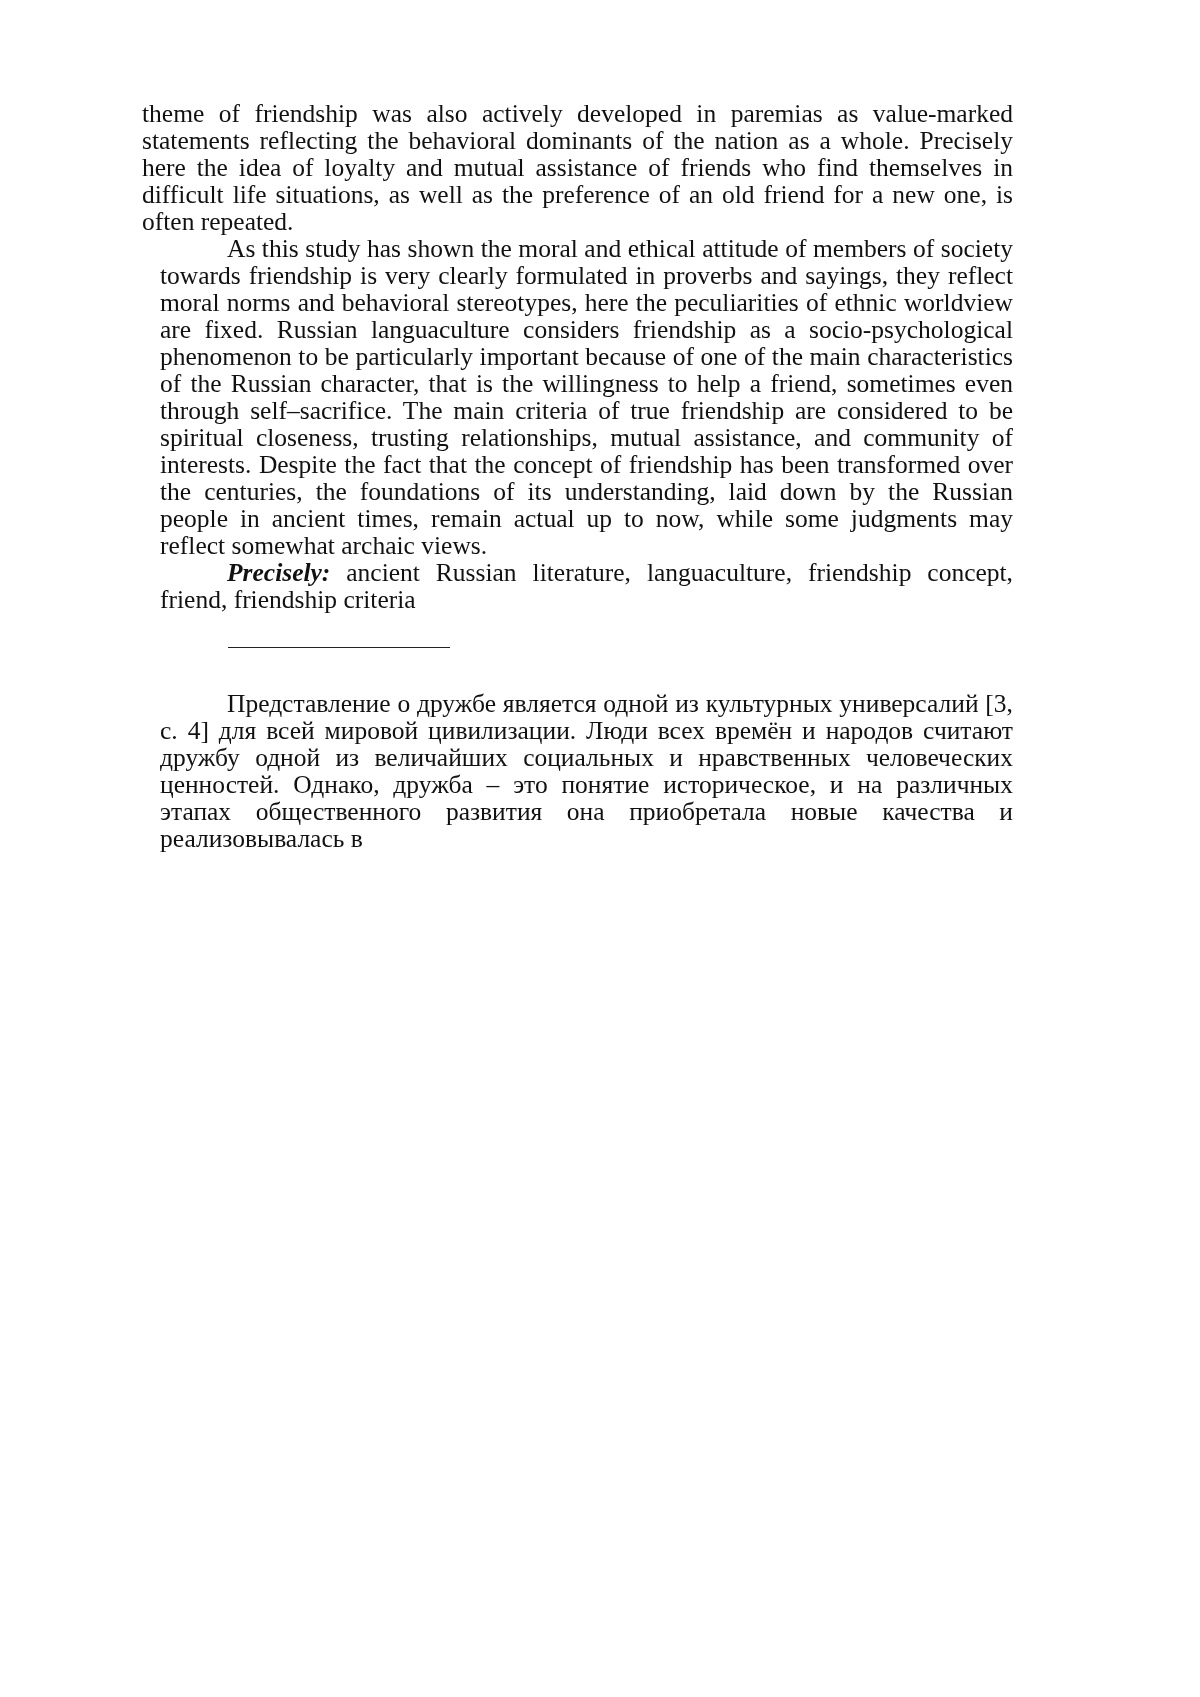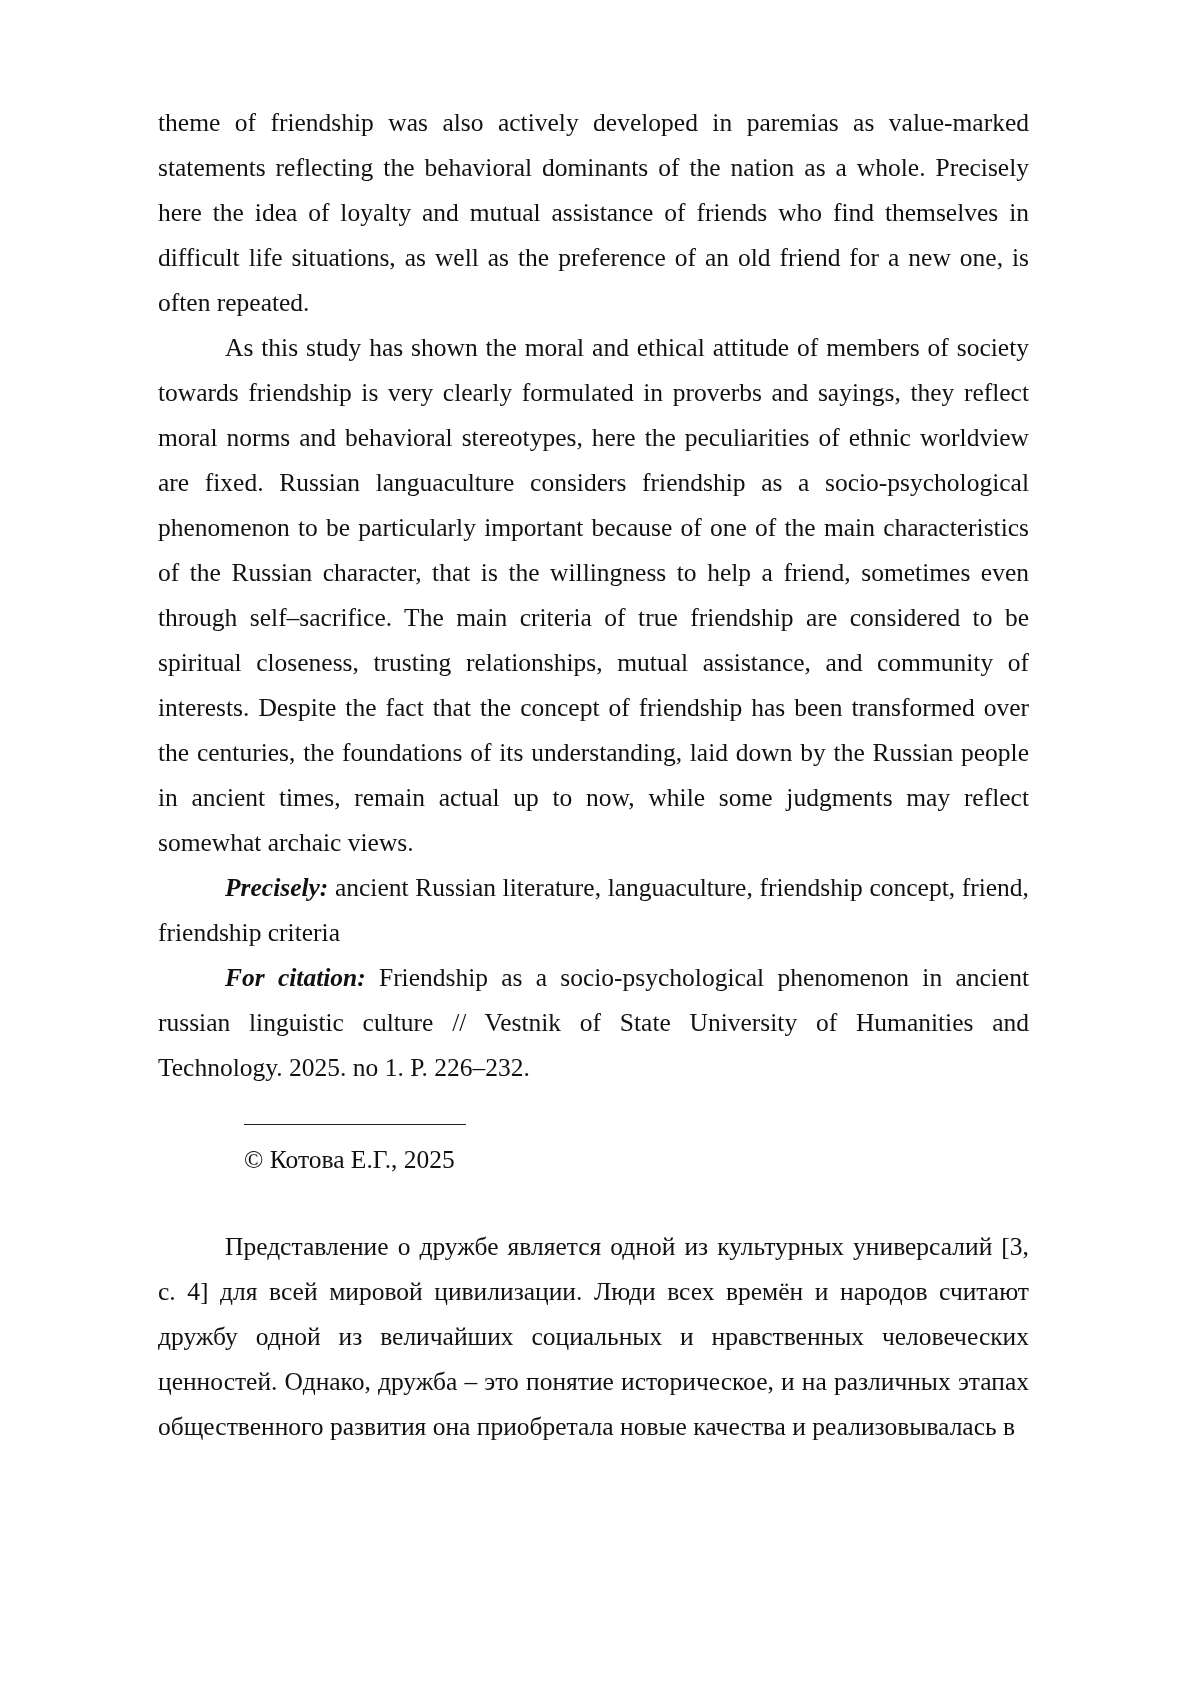--- a/index.html
+++ b/index.html
@@ -1,33 +1,31 @@
 <!DOCTYPE html>
 <html><head>
 <meta charset="utf-8">
 <style>
   html, body { margin: 0; padding: 0; background: #ffffff; }
   body { width: 1200px; height: 1697px; position: relative; overflow: hidden; }
   .page {
-    position: absolute; left: 158px; top: 100px; width: 871px;
+    position: absolute; left: 142px; top: 100px; width: 871px;
     font-family: "Liberation Serif", "DejaVu Serif", serif;
-    font-size: 25.5px; line-height: 45px; color: #111111;
+    font-size: 25.5px; line-height: 27px; color: #111111;
   }
   p { margin: 0; text-align: justify; }
-  .indent { text-indent: 67px; }
+  .indent { text-indent: 67px; margin-left: 18px; }
   .label { font-weight: bold; font-style: italic; }
   .rule-wrap { margin-top: 34px; margin-left: 86px; width: 222px; border-top: 1.5px solid #222; height: 0; }
   .copyright { margin-left: 86px; margin-top: 12px; }
   .gap { height: 42px; }
 </style>
 </head>
 <body>
 
 <div class="page">
   <p>theme of friendship was also actively developed in paremias as value-marked statements reflecting the behavioral dominants of the nation as a whole. Precisely here the idea of loyalty and mutual assistance of friends who find themselves in difficult life situations, as well as the preference of an old friend for a new one, is often repeated.</p>
   <p class="indent">As this study has shown the moral and ethical attitude of members of society towards friendship is very clearly formulated in proverbs and sayings, they reflect moral norms and behavioral stereotypes, here the peculiarities of ethnic worldview are fixed. Russian languaculture considers friendship as a socio-psychological phenomenon to be particularly important because of one of the main characteristics of the Russian character, that is the willingness to help a friend, sometimes even through self–sacrifice. The main criteria of true friendship are considered to be spiritual closeness, trusting relationships, mutual assistance, and community of interests. Despite the fact that the concept of friendship has been transformed over the centuries, the foundations of its understanding, laid down by the Russian people in ancient times, remain actual up to now, while some judgments may reflect somewhat archaic views.</p>
   <p class="indent"><span class="label">Precisely:</span><span> ancient Russian literature, languaculture, friendship concept, friend, friendship criteria</span></p>
-  <p class="indent"><span class="label">For citation:</span><span> Friendship as a socio-psychological phenomenon in ancient russian linguistic culture // Vestnik of State University of Humanities and Technology. 2025. no 1. P. 226–232.</span></p>
   <div class="rule-wrap"></div>
-  <div class="copyright">© Котова Е.Г., 2025</div>
   <div class="gap"></div>
   <p class="indent">Представление о дружбе является одной из культурных универсалий [3, с. 4] для всей мировой цивилизации. Люди всех времён и народов считают дружбу одной из величайших социальных и нравственных человеческих ценностей. Однако, дружба – это понятие историческое, и на различных этапах общественного развития она приобретала новые качества и реализовывалась в</p>
 </div>
 
 </body></html>

